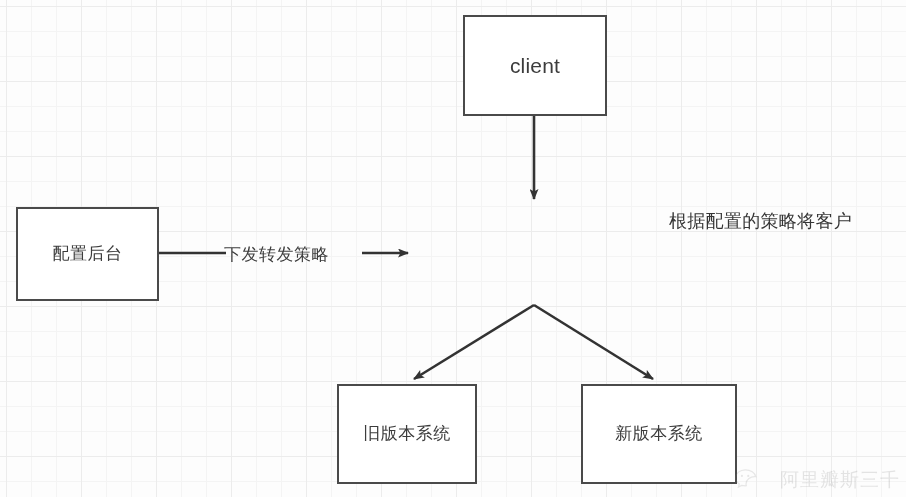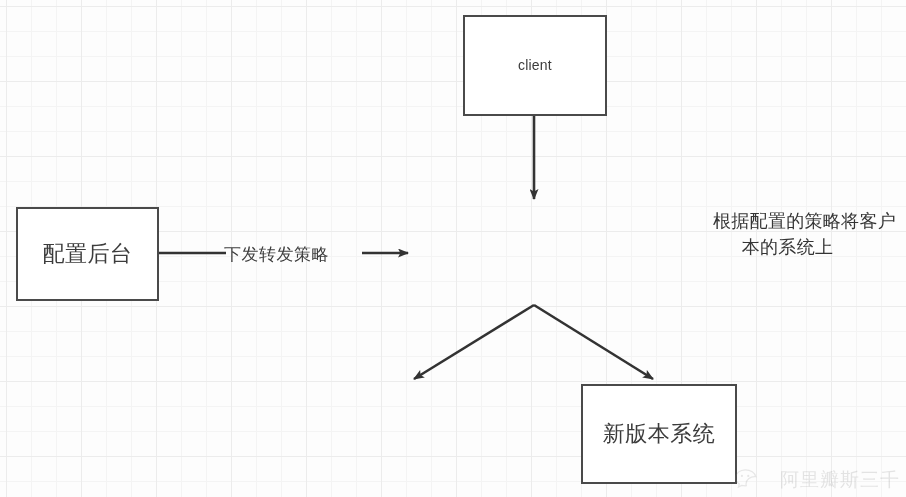--- a/index.html
+++ b/index.html
@@ -49,30 +49,30 @@
     box-sizing: border-box;
     background: #ffffff;
     border: 2px solid #4a4a4a;
     display: flex;
     align-items: center;
     justify-content: center;
     color: #3c3c3c;
   }
 
   .node-label {
-    font-size: 22px;
+    font-size: 17px;
     line-height: 1.2;
     letter-spacing: 0.5px;
     color: #3c3c3c;
     text-align: center;
     white-space: nowrap;
   }
 
   .node-label.latin {
-    font-size: 14px;
+    font-size: 21px;
     letter-spacing: 0.2px;
   }
 
   
   #node-client      { left: 463px; top: 15px;  width: 144px; height: 101px; }
   #node-access      { left: 411px; top: 202px; width: 246px; height: 102px; }
   #node-config      { left: 16px;  top: 207px; width: 143px; height: 94px;  }
   #node-old-system  { left: 337px; top: 384px; width: 140px; height: 100px; }
   #node-new-system  { left: 581px; top: 384px; width: 156px; height: 100px; }
 
@@ -102,21 +102,20 @@
     letter-spacing: 0.3px;
     text-align: center;
   }
   #annotation .ann-line {
     display: block;
     white-space: nowrap;
   }
   #annotation .ann-line.l1,
   #annotation .ann-line.l2 {
     text-align: left;
-    margin-left: 44px;
   }
   #annotation .ann-line.l3 {
     text-align: center;
   }
 
   
   #watermark {
     position: absolute;
     right: 6px;
     bottom: 4px;
@@ -170,30 +169,32 @@
 
   <div class="node" id="node-client">
     <span class="node-label latin">client</span>
   </div>
 
 
   <div class="node" id="node-config">
     <span class="node-label">配置后台</span>
   </div>
 
+  <div class="node" id="node-old-system">
+    <span class="node-label">旧版本系统</span>
+  </div>
 
   <div class="node" id="node-new-system">
     <span class="node-label">新版本系统</span>
   </div>
 
   <div class="edge-label" id="edge-label-policy">下发转发策略</div>
 
   <div id="annotation">
     <span class="ann-line l1">根据配置的策略将客户</span>
-    <span class="ann-line l3">本的系统上</span>
   </div>
 
   <div id="watermark">
     <svg class="wm-icon" viewBox="0 0 32 28">
       <path d="M12 3C6.2 3 1.6 6.9 1.6 11.7c0 2.7 1.5 5.1 3.9 6.7L4.6 21.6l3.5-1.8c1.2.3 2.5.5 3.9.5.4 0 .8 0 1.1-.1-.2-.6-.3-1.3-.3-2 0-4.3 4.2-7.8 9.4-7.8.4 0 .7 0 1.1.1C22.5 6.2 17.8 3 12 3z" fill="none" stroke="#7a7a7a" stroke-width="1.3"></path>
       <circle cx="8.4" cy="9.6" r="1.2" fill="#7a7a7a"></circle>
       <circle cx="15.2" cy="9.6" r="1.2" fill="#7a7a7a"></circle>
     </svg>
     <span class="wm-text">阿里瓣斯三千</span>
   </div>

